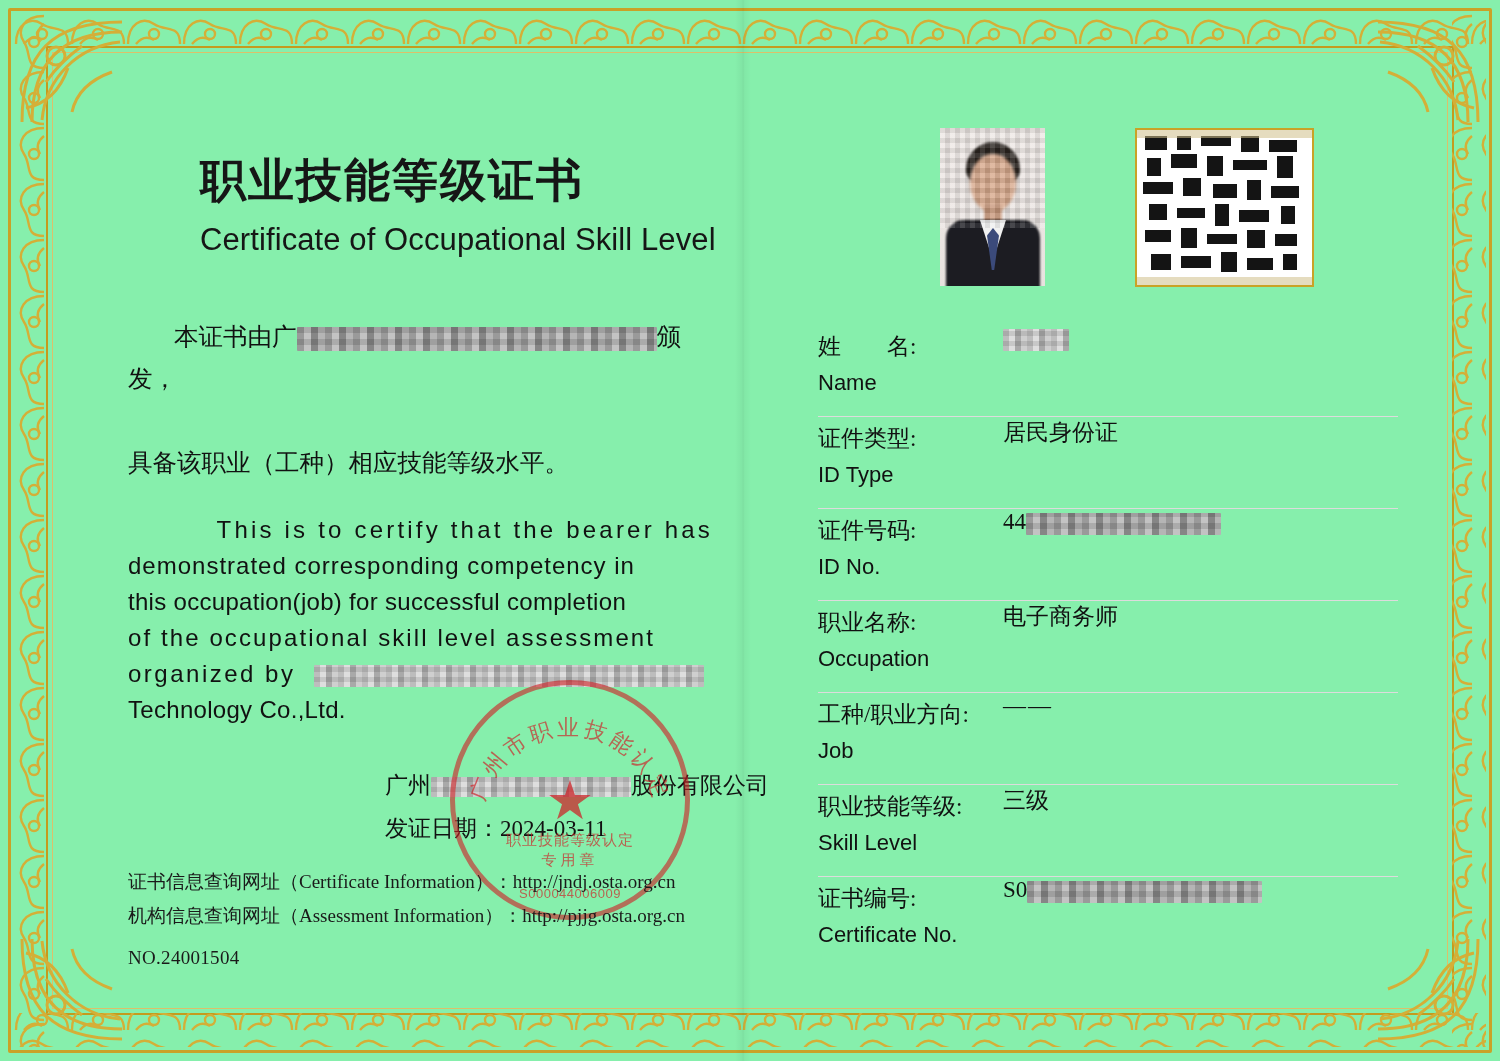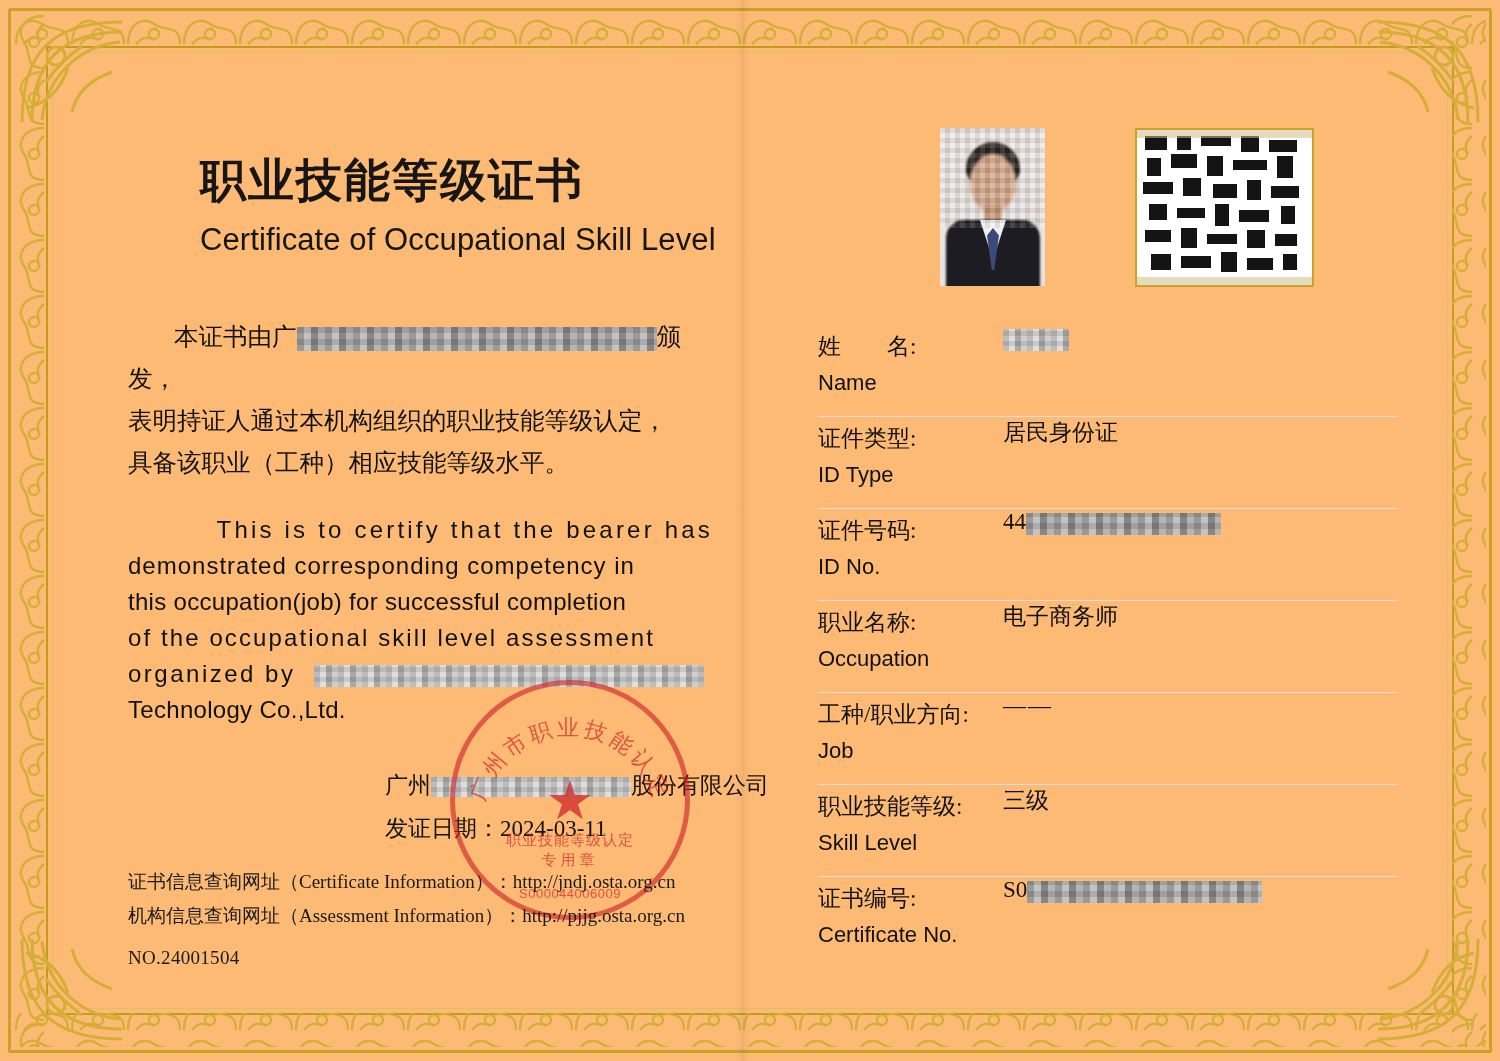--- a/index.html
+++ b/index.html
@@ -7,21 +7,21 @@
     padding: 0;
     background: #ffffff;
   }
   body {
     font-family: "Liberation Sans", sans-serif;
   }
   #page {
     position: relative;
     width: 1500px;
     height: 1061px;
-    background: #fdba74;
+    background: #86efac;
     overflow: hidden;
   }
   
   .border-outer {
     position: absolute;
     left: 8px; top: 8px;
     width: 1484px; height: 1045px;
     box-sizing: border-box;
     border: 3px solid #c9a227;
     border-radius: 2px;
@@ -383,21 +383,21 @@
 
   <div class="fold"></div>
 
   <div class="left-page">
 
     <div class="title-cn">职业技能等级证书</div>
     <div class="title-en">Certificate of Occupational Skill Level</div>
 
     <div class="para-cn">
       <span class="indent"></span><span>本证书由广</span><span class="mosaic" style="width:360px;height:24px;"></span><span>颁发，</span><br>
-      <span>表明持证人通过本机构组织的职业技能等级认定，</span><br>
+      <br>
       <span>具备该职业（工种）相应技能等级水平。</span>
     </div>
 
     <div class="para-en">
       <div style="display:flex;justify-content:flex-end;">
           <span class="indent"></span>
           <span style="letter-spacing:3.2px;">This is to certify that the bearer has</span>
         </div>
       <div style="letter-spacing:1.0px;">demonstrated corresponding competency in</div>
       <div style="letter-spacing:0.3px;">this occupation(job) for successful completion</div>

